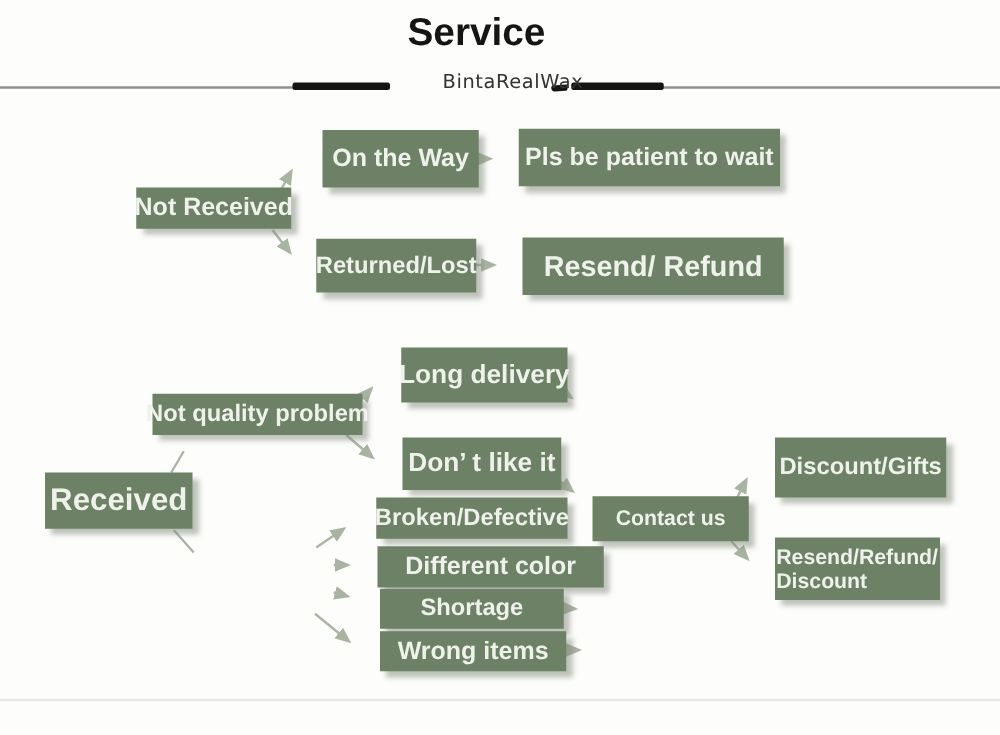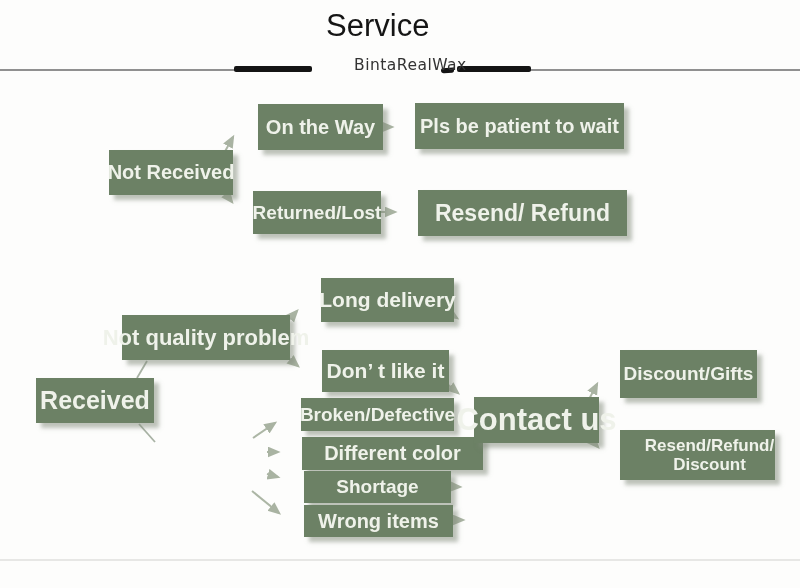--- a/index.html
+++ b/index.html
@@ -9,35 +9,35 @@
     --frame-line:#e7e7e5;
   }
   html,body{margin:0;padding:0;}
   #canvas{
     position:relative; width:800px; height:588px; overflow:hidden;
     background:var(--bg);
     font-family:"Liberation Sans","DejaVu Sans",sans-serif;
   }
   .title{
     position:absolute; left:326px; top:8px;
-    font-size:31px; font-weight:normal; color:var(--title); letter-spacing:0;
+    font-size:31px; font-weight:bold; color:var(--title); letter-spacing:0;
   }
   .thin-line{position:absolute; top:69px; height:2px; background:var(--divider-thin);}
   .thick-bar{position:absolute; top:66px; height:6px; background:var(--divider-thick); border-radius:2px;}
   .blob{position:absolute; left:441px; top:68px; width:13px; height:5px; background:var(--divider-thick); border-radius:2px 1px 2px 3px; transform:rotate(-4deg);}
   .brand{
     position:absolute; left:326px; top:56px; font-size:15.5px; letter-spacing:.5px;
     color:var(--brand-ink); font-family:"DejaVu Sans","Liberation Sans",sans-serif;margin-left:28px;
   }
   .node{
     position:absolute; display:flex; align-items:center; justify-content:center;
     background:var(--box); color:var(--box-text); font-weight:700;
     white-space:nowrap; box-shadow:5px 5px 4px var(--shadow);margin-left:16px;
   }
-  .node.multiline{white-space:normal; justify-content:flex-start; text-align:center; line-height:1.12; padding-left:24px;}
+  .node.multiline{white-space:normal; justify-content:flex-start; text-align:left; line-height:1.12; padding-left:1px;}
   #arrows{position:absolute; left:0; top:0; pointer-events:none;}
   .frame-bottom{position:absolute; left:0; top:559px; width:800px; height:2px; background:var(--frame-line);}
 </style>
 </head>
 <body>
 
 <div id="canvas">
 
   <div class="title">Service</div>
   <div class="thin-line" style="left:0;width:236px"></div>
@@ -72,33 +72,33 @@
       <line x1="252" y1="491" x2="279" y2="513" marker-end="url(#ah)"></line>
       <line x1="585" y1="407" x2="597" y2="384" marker-end="url(#ah)"></line>
       <line x1="585" y1="433" x2="598" y2="447" marker-end="url(#ah)"></line>
     </g>
     <g stroke="#a8b2a4" stroke-width="1.8" fill="none">
       <line x1="137" y1="378" x2="147" y2="361"></line>
       <line x1="139" y1="424" x2="155" y2="442"></line>
     </g>
   </svg>
 
-  <div class="node" style="left:93px;top:150px;width:124px;height:45px;font-size:20px">Not Received</div>
+  <div class="node" style="left:93px;top:150px;width:124px;height:33px;font-size:20px">Not Received</div>
   <div class="node" style="left:242px;top:104px;width:125px;height:46px;font-size:20px">On the Way</div>
   <div class="node" style="left:399px;top:103px;width:209px;height:46px;font-size:20px">Pls be patient to wait</div>
   <div class="node" style="left:237px;top:191px;width:128px;height:43px;font-size:19px">Returned/Lost</div>
   <div class="node" style="left:402px;top:190px;width:209px;height:46px;font-size:23px">Resend/ Refund</div>
 
   <div class="node" style="left:20px;top:378px;width:118px;height:45px;font-size:25px">Received</div>
-  <div class="node" style="left:106px;top:315px;width:168px;height:45px;font-size:22px">Not quality problem</div>
+  <div class="node" style="left:106px;top:315px;width:168px;height:33px;font-size:19px">Not quality problem</div>
   <div class="node" style="left:305px;top:278px;width:133px;height:44px;font-size:21px">Long delivery</div>
   <div class="node" style="left:306px;top:350px;width:127px;height:42px;font-size:21px">Don’ t like it</div>
   <div class="node" style="left:285px;top:398px;width:153px;height:33px;font-size:19px">Broken/Defective</div>
   <div class="node" style="left:286px;top:437px;width:181px;height:33px;font-size:20px">Different color</div>
   <div class="node" style="left:288px;top:471px;width:147px;height:32px;font-size:19px">Shortage</div>
   <div class="node" style="left:288px;top:505px;width:149px;height:32px;font-size:20px">Wrong items</div>
 
-  <div class="node" style="left:458px;top:397px;width:125px;height:46px;font-size:31px">Contact us</div>
+  <div class="node" style="left:458px;top:397px;width:125px;height:36px;font-size:17px">Contact us</div>
   <div class="node" style="left:604px;top:350px;width:137px;height:48px;font-size:19px">Discount/Gifts</div>
   <div class="node multiline" style="left:604px;top:430px;width:131px;height:50px;font-size:17px">Resend/Refund/ Discount</div>
 
   <div class="frame-bottom"></div>
 </div>
 
 </body></html>

